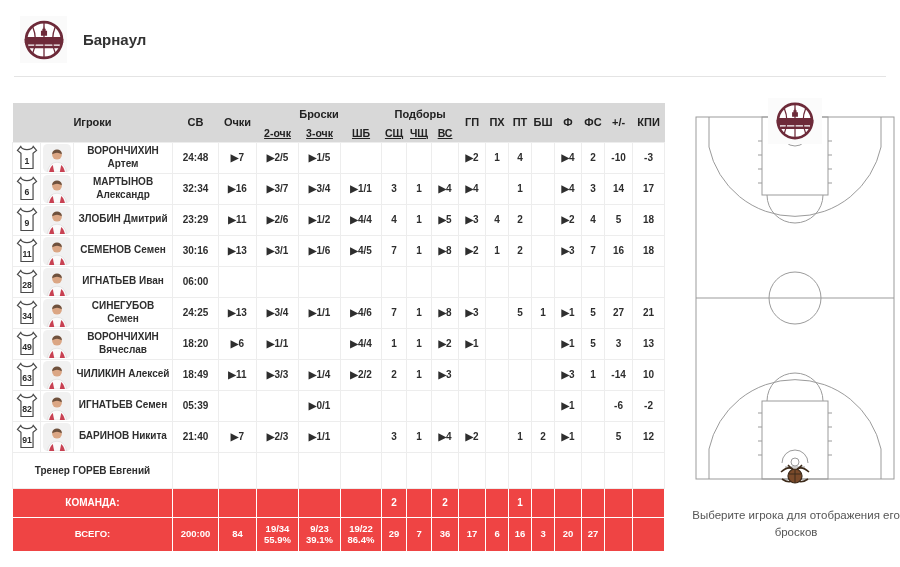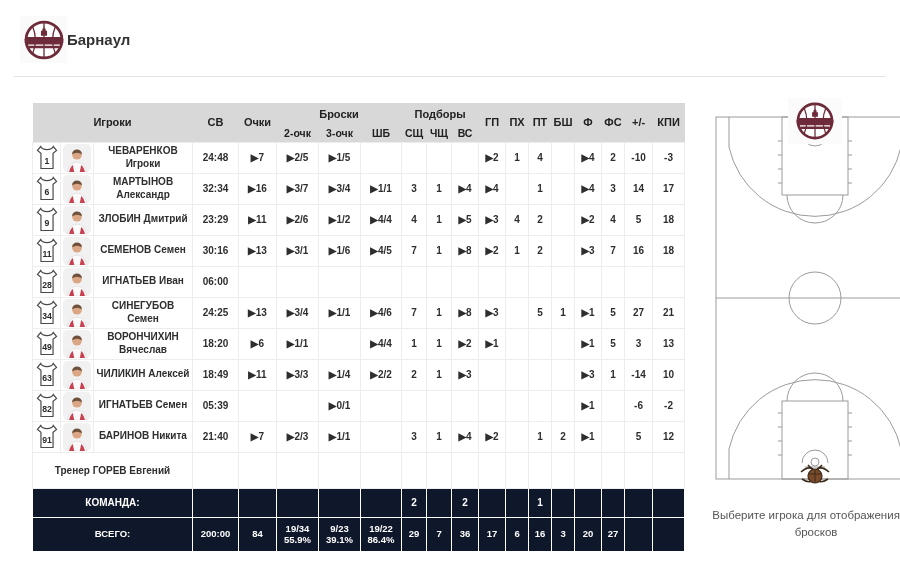--- a/index.html
+++ b/index.html
@@ -3,37 +3,37 @@
 <meta charset="utf-8">
 <style>
   * { box-sizing: border-box; }
   html,body { margin:0; padding:0; }
   body {
     width:900px; height:567px; background:#fff; overflow:hidden;
     font-family:"Liberation Sans", sans-serif;
   }
   .page-header { display:flex; align-items:center; padding:16px 0 13px 20px; }
   .logo-box { width:47px; height:47px; background:#fafafa; display:flex; align-items:center; justify-content:center; }
-  .team-name { margin-left:0; font-size:15px; font-weight:bold; color:#333; }
+  .team-name { margin-left:16px; font-size:15px; font-weight:bold; color:#333; }
   .divider { border-bottom:1px solid #e4e4e4; margin:0 14px; }
-  .content { display:flex; padding:26px 0 0 32px; }
+  .content { display:flex; padding:26px 0 0 12px; }
 
   table { border-collapse:collapse; table-layout:fixed; width:652px; }
   thead th { background:#d8d8d8; font-size:11px; font-weight:bold; color:#222; padding:0; }
   thead tr.h1 th { height:21px; }
-  thead tr.h2 th { height:18px; font-size:10.5px; }
+  thead tr.h2 th { height:18px; font-size:10.5px;text-decoration:underline; }
   tbody td {
     border:1px solid #ededed; height:31px; text-align:center; vertical-align:middle;
     font-size:10px; font-weight:bold; color:#2e2e2e; padding:0; overflow:hidden;
   }
   td.name-cell { padding:0 2px; line-height:1.25; }
   .jersey-svg { width:22px; height:25px; display:block; margin:0 auto; }
   .avatar-svg { width:28px; height:28px; display:block; margin:0 auto; }
   tr.coach-row td { height:36px; }
-  tbody.blue td { background:#0f172a; color:#fff; border:1px solid #fff; }
+  tbody.blue td { background:#ef4444; color:#fff; border:1px solid #fff; }
   #team-row td { height:29px; font-size:10px; }
   #totals-row td { height:34px; white-space:pre-line; font-size:9.5px; line-height:1.2; }
   .blue td.lbl { font-size:10px; }
 
   .court-panel { margin-left:24px; width:214px; }
   .court-wrap { position:relative; width:212px; }
   .court-svg { display:block; }
   .court-logo-top {
     position:absolute; top:-5px; left:50%; transform:translateX(-50%);
     width:54px; height:46px; background:#fbfbfb; display:flex; align-items:center; justify-content:center;
@@ -136,21 +136,21 @@
           <td>
             <svg class="avatar-svg" viewBox="0 0 30 30">
               <rect width="30" height="30" rx="5" fill="#f1f1f1"></rect>
               <path d="M4.5 30 q2.5 -10.5 10.5 -10.5 q8 0 10.5 10.5 Z" fill="#fbfbfb" stroke="#d8d8d8" stroke-width="0.6"></path>
               <path d="M6.5 30 q1.2 -5.5 4 -7.5 l1.5 7.5 Z" fill="#c84152"></path>
               <path d="M23.5 30 q-1.2 -5.5 -4 -7.5 l-1.5 7.5 Z" fill="#c84152"></path>
               <circle cx="15" cy="11.5" r="5.2" fill="#dba684"></circle>
               <path d="M9.8 11 a5.2 5.2 0 0 1 10.4 0 q-5.2 -3.4 -10.4 0" fill="#6e513d"></path>
             </svg>
           </td>
-          <td class="name-cell">ЧЕВАРЕНКОВ Игроки</td>
+          <td class="name-cell">ВОРОНЧИХИН Артем</td>
           <td>24:48</td>
           <td>▶7</td>
           <td>▶2/5</td>
           <td>▶1/5</td>
           <td></td>
           <td></td>
           <td></td>
           <td></td>
           <td>▶2</td>
           <td>1</td>

